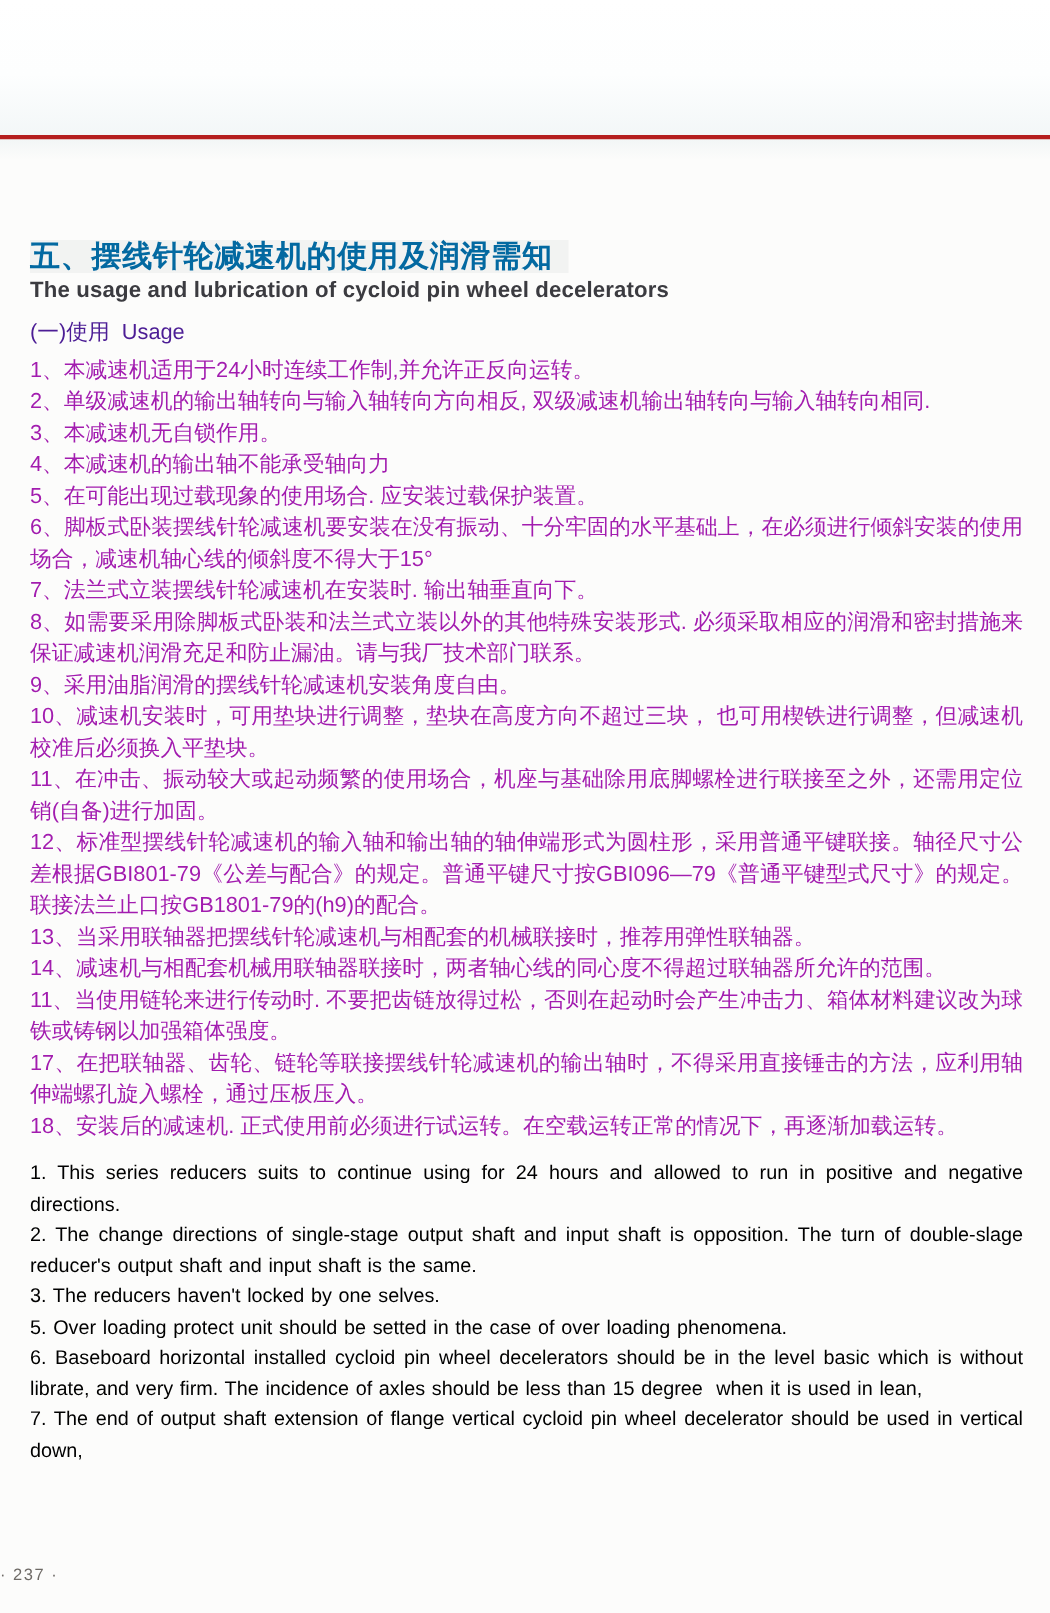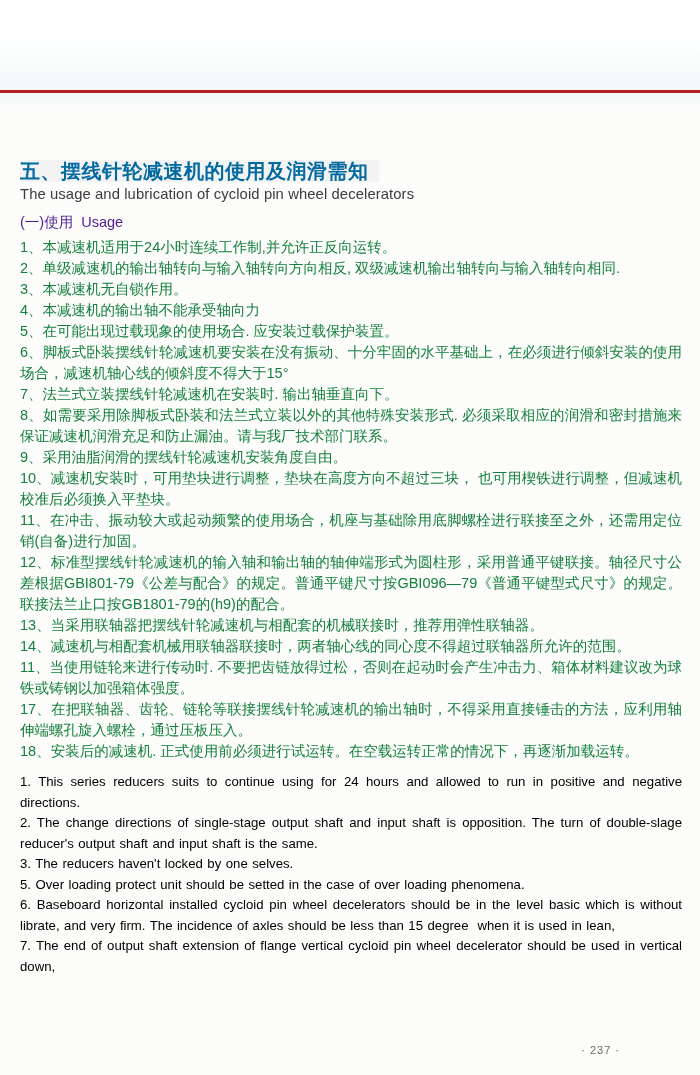--- a/index.html
+++ b/index.html
@@ -36,60 +36,60 @@
     display: inline-block;
     font-weight: bold;
     font-size: 20px;
     line-height: 20px;
     letter-spacing: 0.5px;
     color: #0369a1;
     background: rgba(125, 135, 145, 0.08);
     padding: 1px 10px 1px 0;
   }
   .title-en {
-    font-weight: normal;
+    font-weight: bold;
     font-size: 14.8px;
     line-height: 19px;
     color: #3b3b40;
     margin-top: 3px;
     letter-spacing: 0.1px;
   }
   .subsection {
     font-size: 14.5px;
     line-height: 19px;
     color: #4c1d95;
     margin-top: 9px;
     margin-bottom: 5px;
     white-space: pre-wrap;
   }
   .cn-list p {
     margin: 0;
     font-size: 14.5px;
     line-height: 21px;
-    color: #15803d;
+    color: #a21caf;
     text-align: justify;
     white-space: pre-wrap;
   }
   .en-list {
     margin-top: 10px;
   }
   .en-list p {
     margin: 0;
     font-size: 13.2px;
     line-height: 20.5px;
     color: #000000;
     word-spacing: 0.8px;
     text-align: justify;
     white-space: pre-wrap;
   }
   .page-number {
     position: absolute;
     bottom: 19px; left: 0;
     width: 620px;
-    text-align: right;
+    text-align: left;
     font-size: 11px;
     color: #6e6a66;
     letter-spacing: 1px;
   }
 </style>
 </head>
 <body>
 
 <div class="top-band"></div>
 <div class="red-rule" style="background: rgb(181, 31, 31);"></div>

